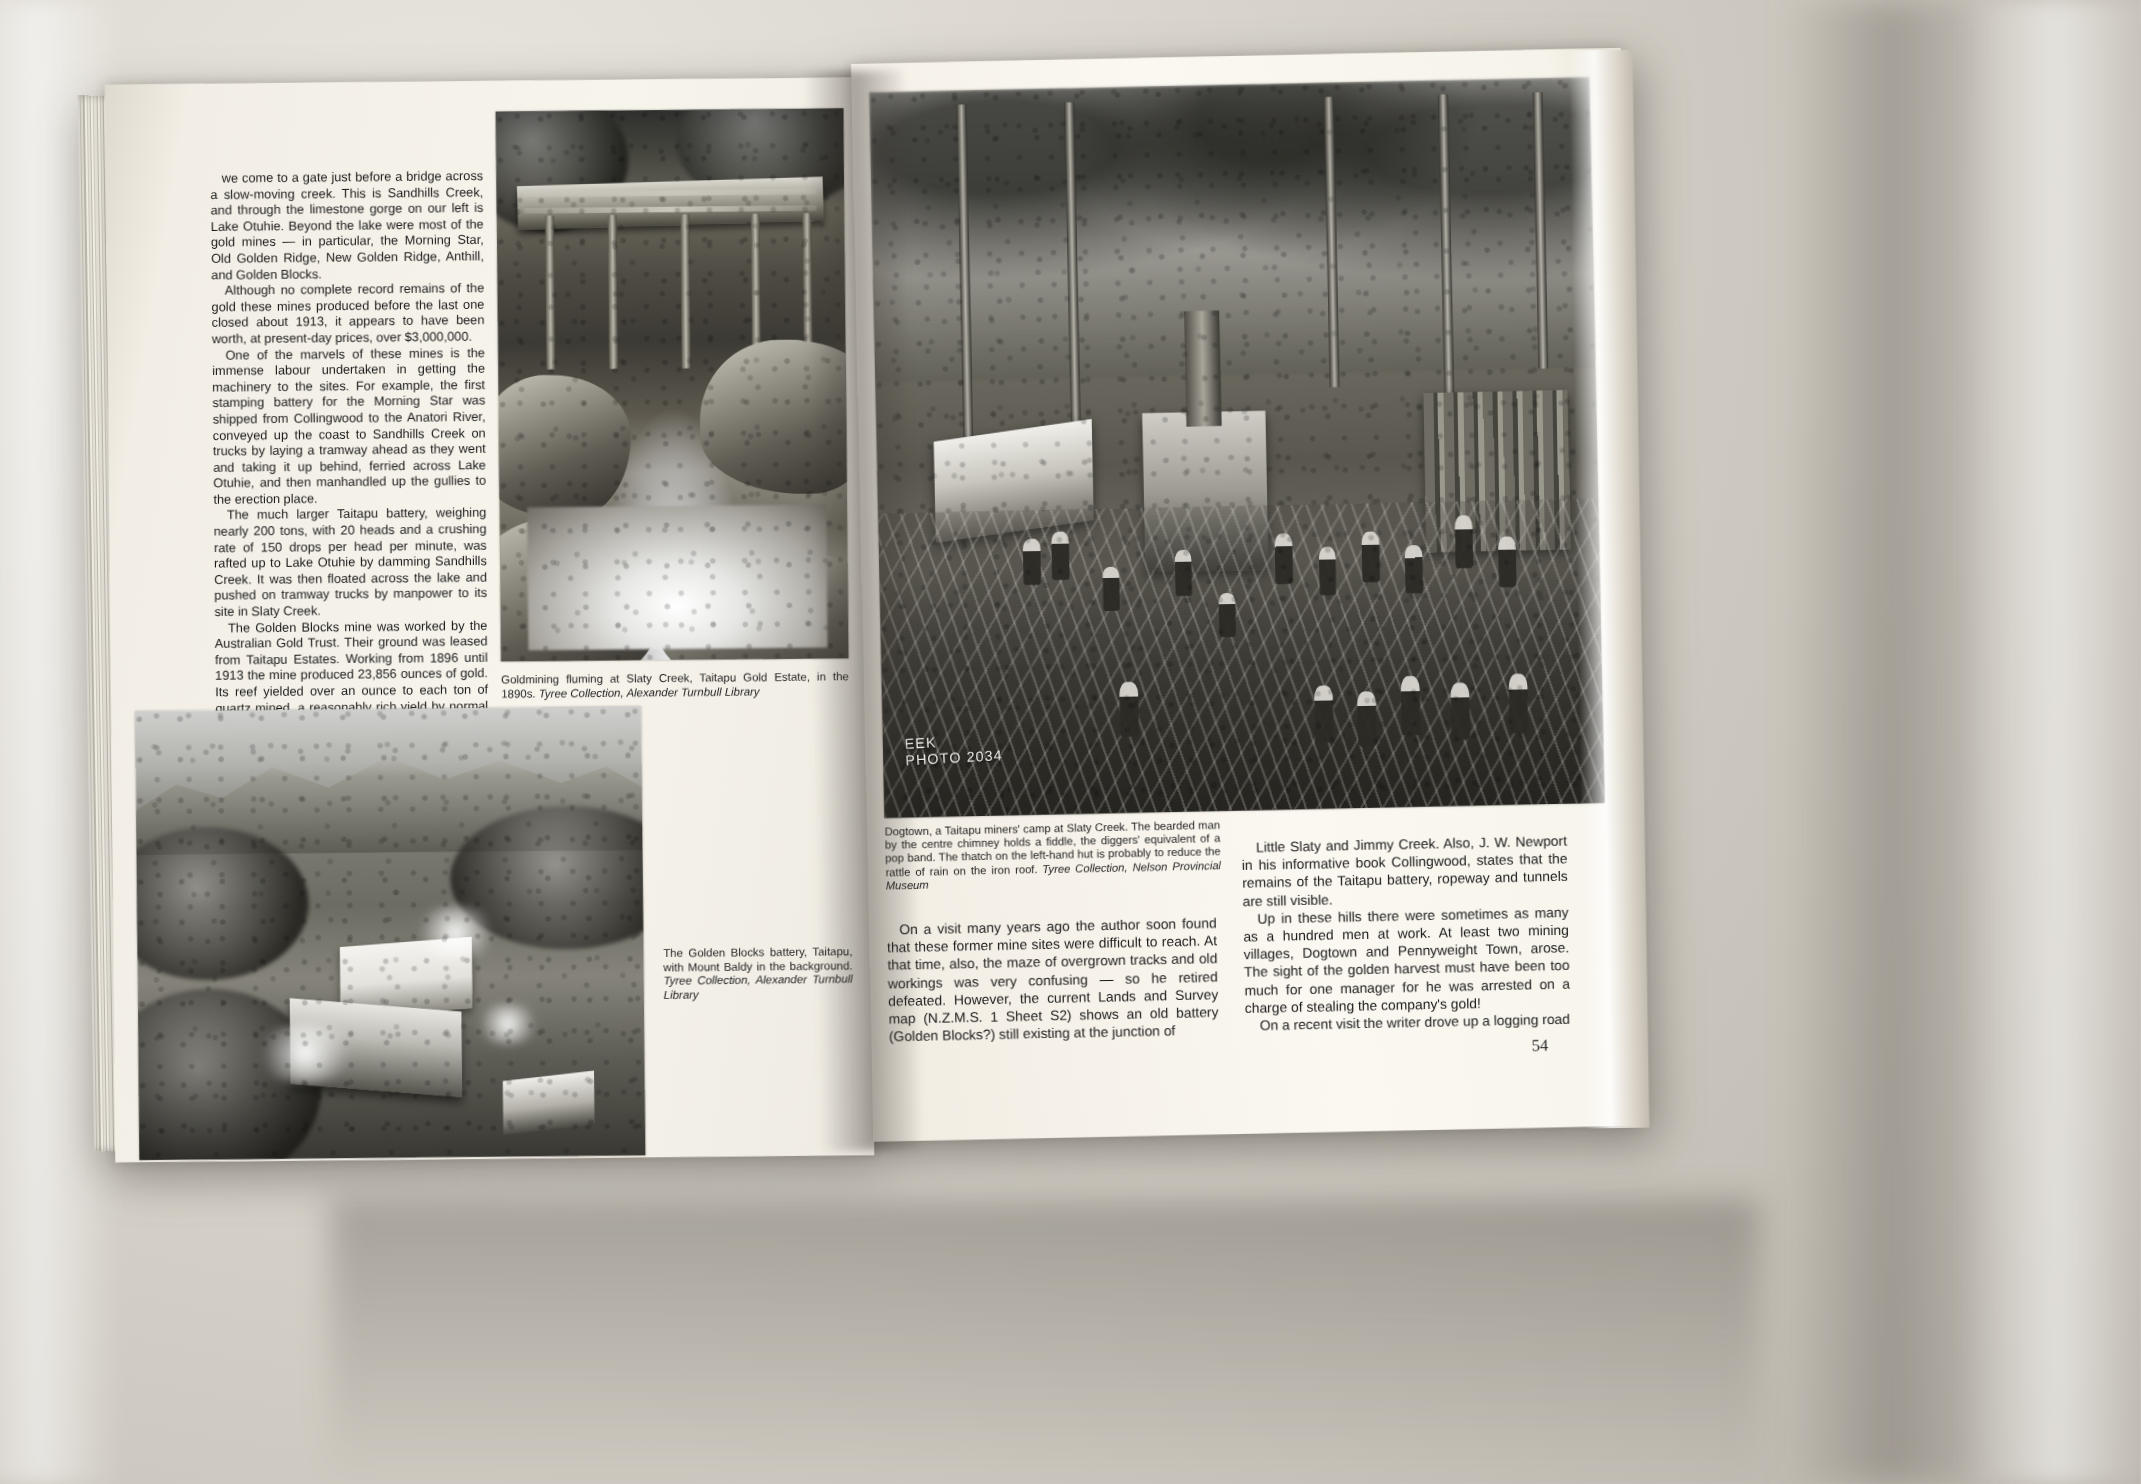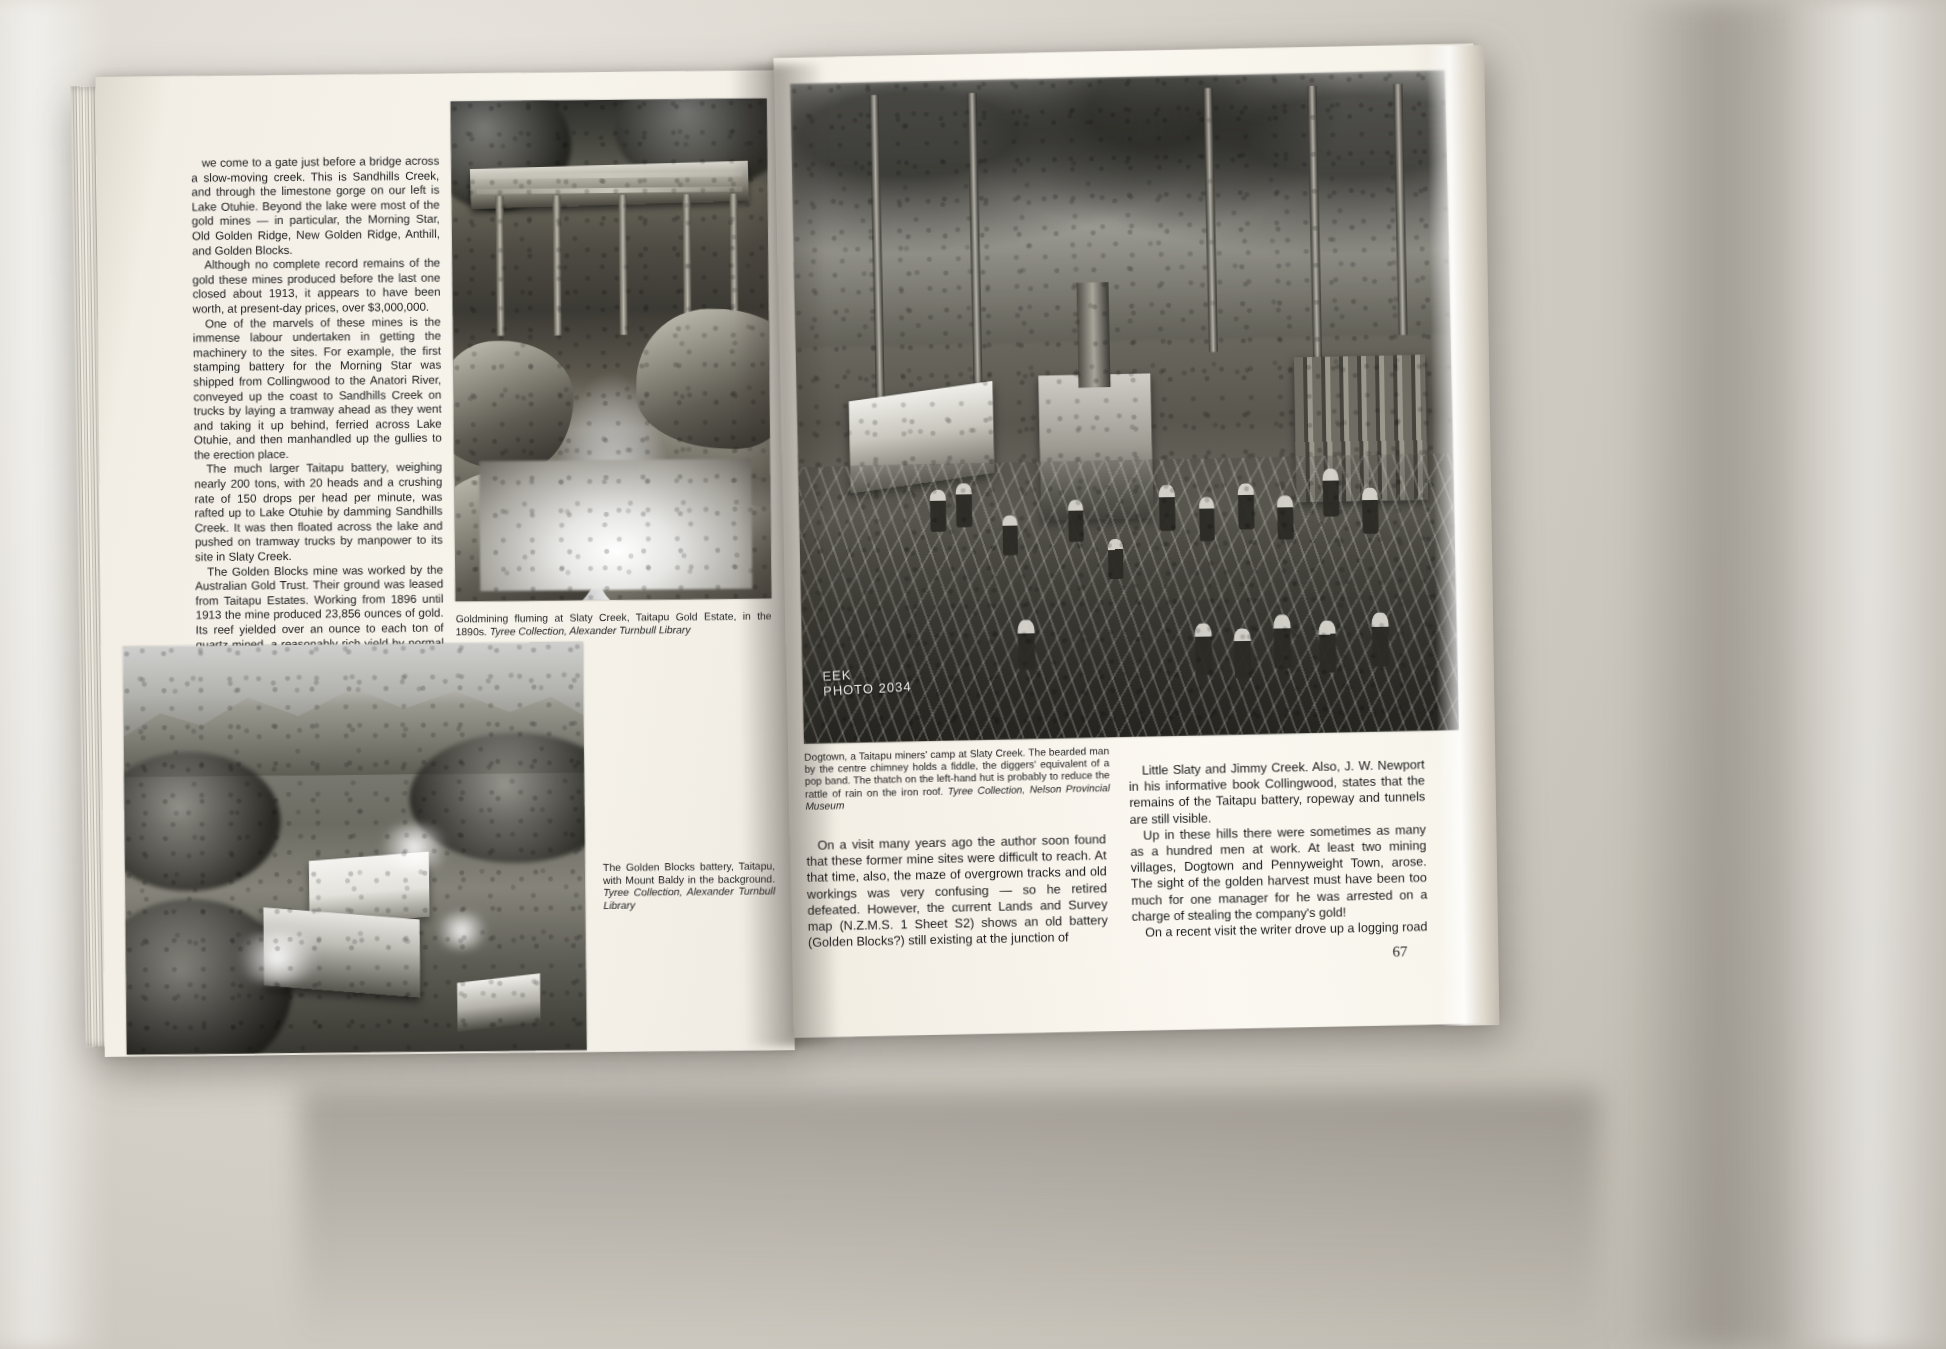--- a/index.html
+++ b/index.html
@@ -420,21 +420,21 @@
       <div class="col" style="left:16px; top:780px; width:300px; font-size:12.6px; line-height:16.2px;">
         <p class="first">On a visit many years ago the author soon found that these former mine sites were difficult to reach. At that time, also, the maze of overgrown tracks and old workings was very confusing — so he retired defeated. However, the current Lands and Survey map (N.Z.M.S. 1 Sheet S2) shows an old battery (Golden Blocks?) still existing at the junction of</p>
       </div>
 
       <div class="col" style="left:340px; top:712px; width:296px; font-size:12.6px; line-height:16.2px;">
         <p>Little Slaty and Jimmy Creek. Also, J. W. Newport in his informative book Collingwood, states that the remains of the Taitapu battery, ropeway and tunnels are still visible.</p>
         <p>Up in these hills there were sometimes as many as a hundred men at work. At least two mining villages, Dogtown and Pennyweight Town, arose. The sight of the golden harvest must have been too much for one manager for he was arrested on a charge of stealing the company's gold!</p>
         <p>On a recent visit the writer drove up a logging road</p>
       </div>
 
-      <div class="pagenum" style="left:600px; top:898px; font-size:15px;">67</div>
+      <div class="pagenum" style="left:600px; top:898px; font-size:15px;">54</div>
 
     </div>
 
     <div id="gutter"></div>
     <div id="right-curl"></div>
 
   </div>
 </div>
 
 </body></html>

